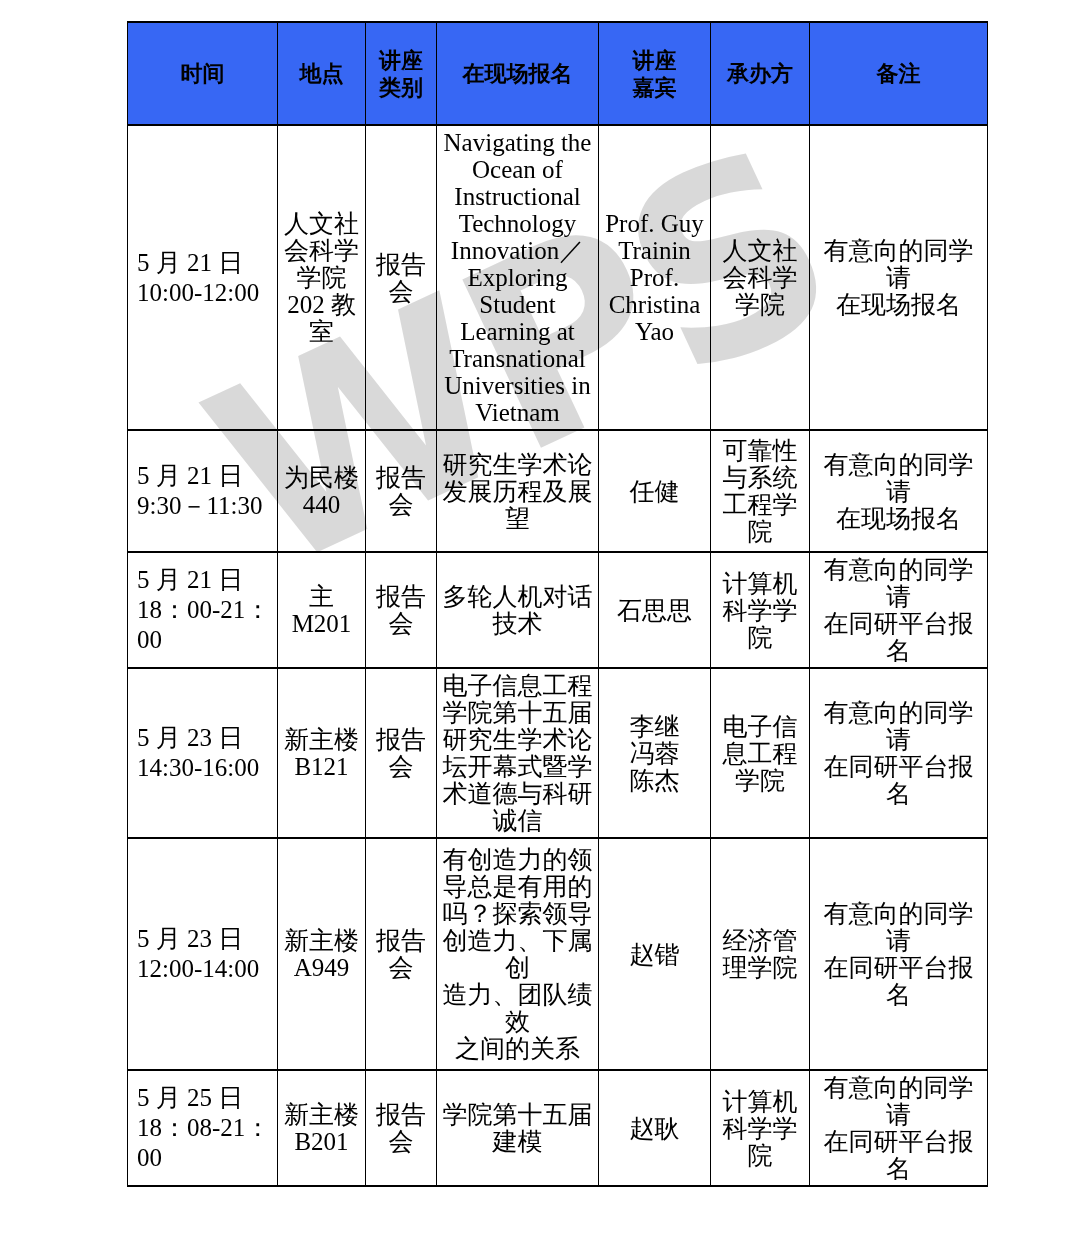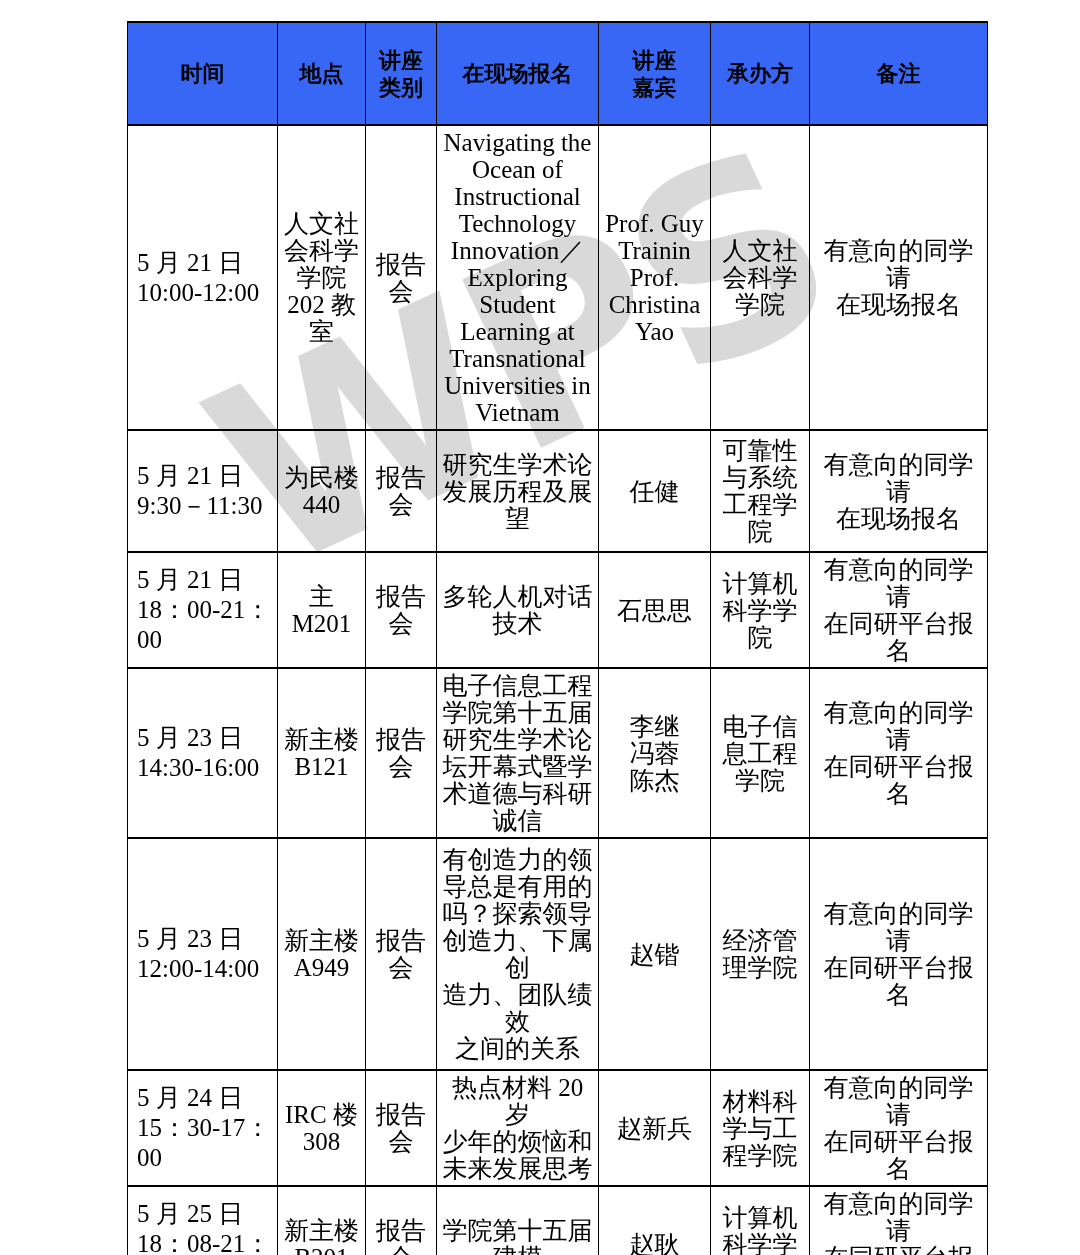--- a/index.html
+++ b/index.html
@@ -199,37 +199,20 @@
 吗？探索领导
 创造力、下属创
 造力、团队绩效
 之间的关系</td>
         <td>赵锴</td>
         <td>经济管
 理学院</td>
         <td>有意向的同学请
 在同研平台报名</td>
       </tr>
-      <tr class="row-6">
-        <td class="cell-time">5 月 24 日
-15：30-17：00</td>
-        <td>IRC 楼
-308</td>
-        <td>报告
-会</td>
-        <td>热点材料 20 岁
-少年的烦恼和
-未来发展思考</td>
-        <td>赵新兵</td>
-        <td>材料科
-学与工
-程学院</td>
-        <td>有意向的同学请
-在同研平台报名</td>
-      </tr>
       <tr class="row-7">
         <td class="cell-time">5 月 25 日
 18：08-21：00</td>
         <td>新主楼
 B201</td>
         <td>报告
 会</td>
         <td>学院第十五届
 建模</td>
         <td>赵耿</td>

